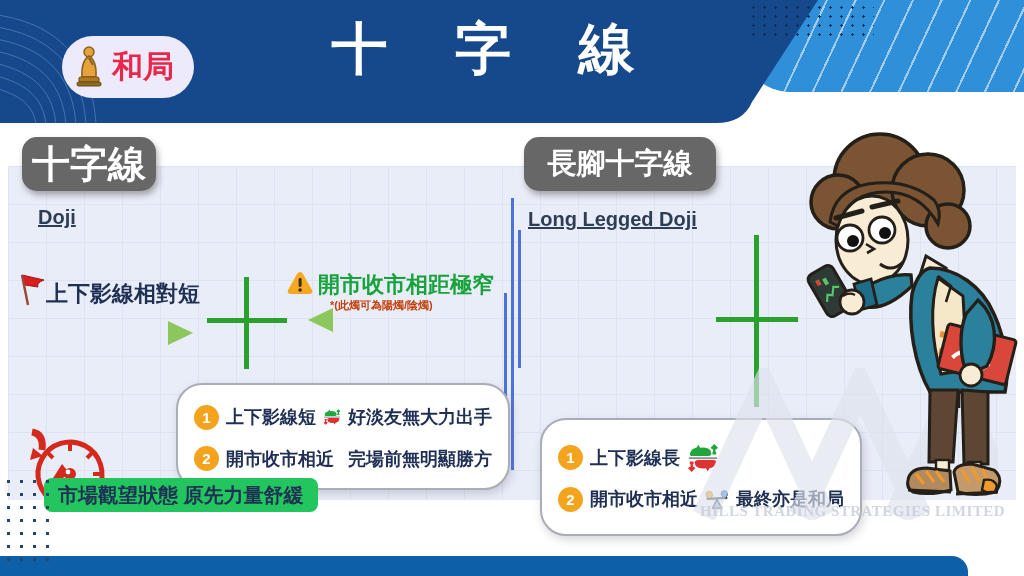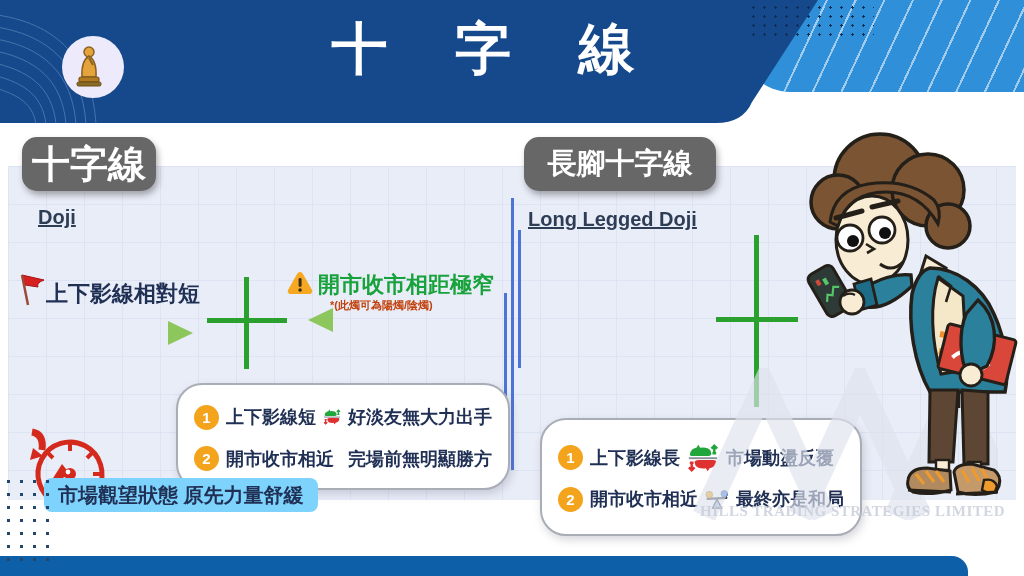--- a/index.html
+++ b/index.html
@@ -52,21 +52,21 @@
     box-shadow:2px 4px 8px rgba(100,100,120,.25);display:flex;flex-direction:column;
     justify-content:center;gap:12px;padding:10px 16px;box-sizing:border-box;}
   #box-left{left:176px;top:383px;width:334px;height:107px;}
   #box-right{left:540px;top:418px;width:322px;height:118px;}
   .point-row{display:flex;align-items:center;gap:7px;}
   .num-circle{width:25px;height:25px;border-radius:50%;background:#f3a41c;color:#ffffff;
     font-size:15px;font-weight:900;display:flex;align-items:center;justify-content:center;flex:0 0 25px;}
   .point-text{font-size:18px;font-weight:900;color:#203055;white-space:nowrap;}
 
   
-  #conclusion{left:44px;top:478px;height:34px;line-height:34px;padding:0 14px;background:#7dd3fc;
+  #conclusion{left:44px;top:478px;height:34px;line-height:34px;padding:0 14px;background:#22c55e;
     border-radius:8px;font-size:20px;font-weight:900;color:#203055;z-index:3;white-space:nowrap;}
 
   
   #wm-logo{left:688px;top:368px;z-index:4;opacity:.65;pointer-events:none;}
   #wm-text{left:700px;top:503px;width:290px;z-index:4;color:#c6ccd9;opacity:.8;
     font-family:"Liberation Serif","DejaVu Serif",serif;font-weight:700;font-size:15px;
     letter-spacing:.5px;white-space:nowrap;}
 
   
   #character{left:780px;top:128px;z-index:5;}
@@ -96,20 +96,21 @@
   <div class="abs" id="dots-tr"></div>
 
   <div class="abs" id="badge">
     <svg width="30" height="44" viewBox="0 0 30 44">
       <circle cx="15" cy="7" r="5" fill="#e5a33c" stroke="#8a6220" stroke-width="1.5"></circle>
       <path d="M8,32 Q7,16 15,11 Q23,16 22,32 Z" fill="#e5a33c" stroke="#8a6220" stroke-width="1.5"></path>
       <path d="M15,13 L19,20" stroke="#8a6220" stroke-width="2"></path>
       <rect x="5" y="32" width="20" height="5" rx="2" fill="#b07a23" stroke="#7a5518" stroke-width="1.2"></rect>
       <rect x="3" y="37" width="24" height="4" rx="1.5" fill="#8a6a28" stroke="#6b4d14" stroke-width="1"></rect>
     </svg>
+    <span id="badge-label">和局</span>
   </div>
   <div class="abs" id="page-title">十 字 線</div>
 
   <div class="abs" id="grid-area"></div>
   <div class="abs divider" style="left:511px;top:198px;height:272px;"></div>
   <div class="abs divider" style="left:518px;top:230px;height:138px;"></div>
   <div class="abs divider" style="left:504px;top:293px;height:136px;"></div>
 
   <div class="abs section-label" id="label-left">十字線</div>
   <div class="abs subtitle" style="left:38px;top:206px;width:100px;">Doji</div>
@@ -184,21 +185,20 @@
     <div class="point-row">
       <span class="num-circle">1</span>
       <span class="point-text">上下影線長</span>
       <svg width="32" height="32" viewBox="0 0 34 34">
         <path d="M3,13 Q4,7 10,6 L12,3 L14,6 Q22,5 25,9 L26,13 Q25,15 22,15 L6,15 Q3,15 3,13 Z" fill="#21a63c"></path>
         <path d="M27,12 L31,12 M29,4 L29,12 M26,7 L29,4 L32,7" stroke="#21a63c" stroke-width="2.6" fill="none"></path>
         <rect x="2" y="16.2" width="30" height="2" fill="#8a8f98"></rect>
         <path d="M31,21 Q30,27 24,28 L22,31 L20,28 Q12,29 9,25 L8,21 Q9,19 12,19 L28,19 Q31,19 31,21 Z" fill="#e03131"></path>
         <path d="M3,22 L7,22 M5,22 L5,30 M2,27 L5,30 L8,27" stroke="#e03131" stroke-width="2.6" fill="none"></path>
       </svg>
-      <span class="point-text">市場動盪反覆</span>
     </div>
     <div class="point-row">
       <span class="num-circle">2</span>
       <span class="point-text">開市收市相近</span>
       <svg width="32" height="27" viewBox="0 0 32 27">
         <g transform="rotate(-3 16 12)">
           <rect x="2" y="10.5" width="28" height="3" rx="1.5" fill="#3a3f4a"></rect>
           <circle cx="6" cy="6.5" r="4.4" fill="#f3a41c" stroke="#a66f10" stroke-width="1"></circle>
           <circle cx="26" cy="6.5" r="4.4" fill="#3f7fd6" stroke="#27477c" stroke-width="1"></circle>
         </g>

